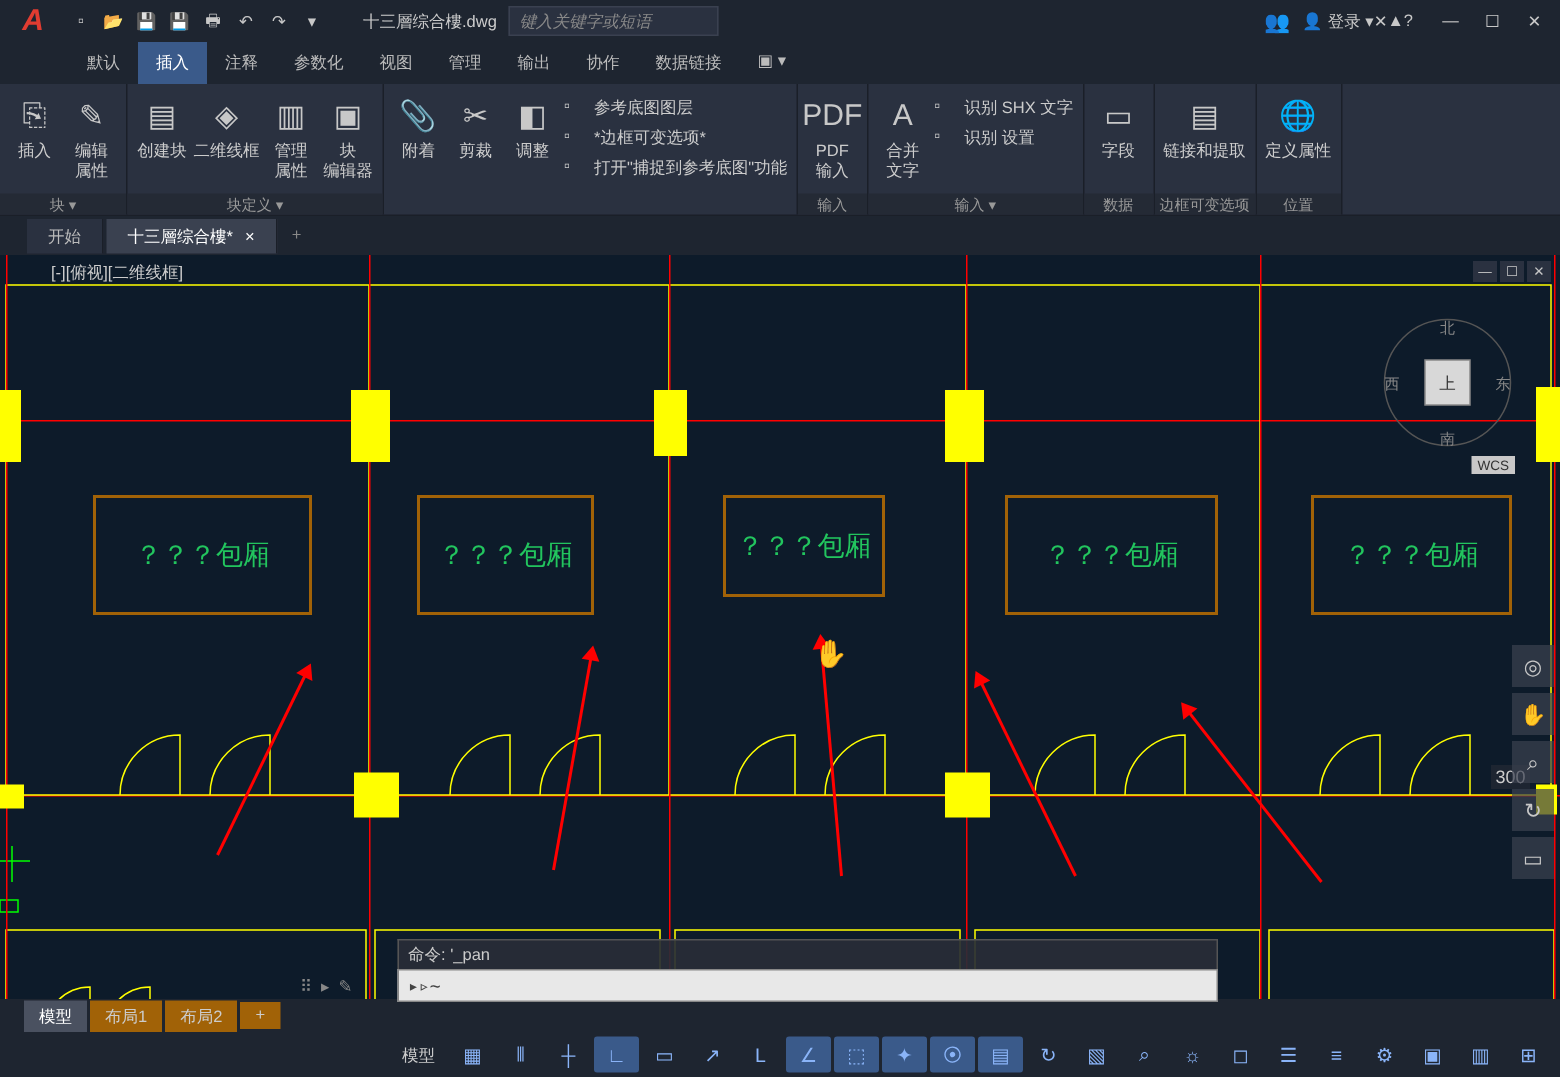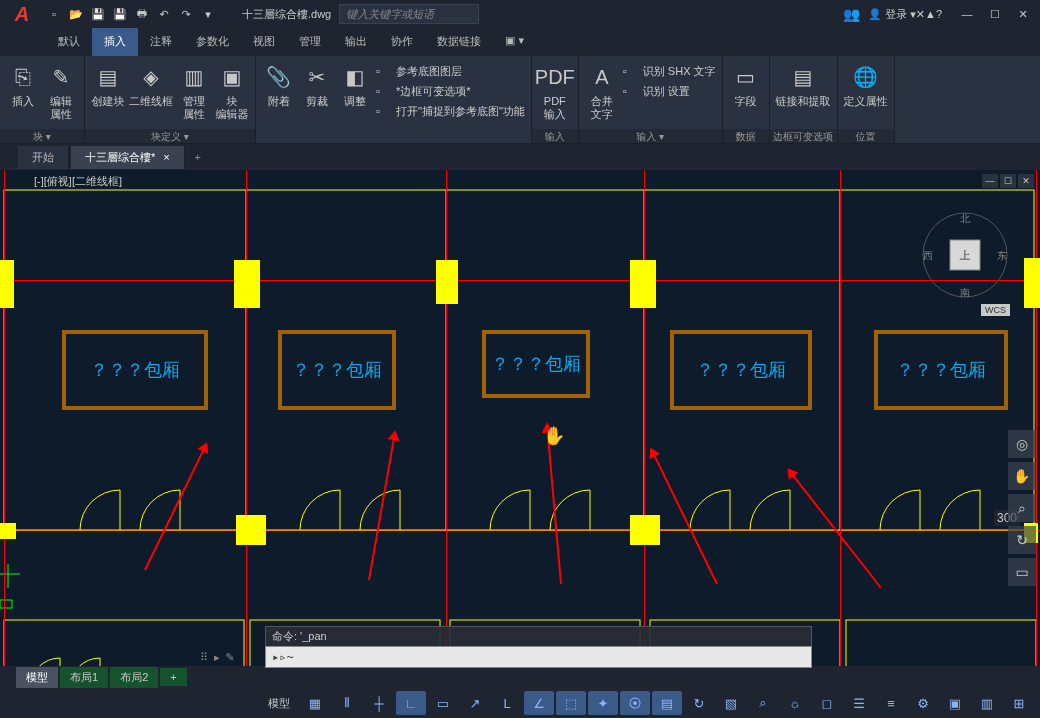--- a/index.html
+++ b/index.html
@@ -34,39 +34,39 @@
 .doc-tab .close { margin-left: 8px; }
 .new-tab { width: 22px; text-align: center; color: #888; cursor:pointer; }
 
 .canvas-area { position: absolute; top: 170px; left: 0; right: 0; bottom: 30px; background: #0d1b2a; overflow: hidden; }
 .viewport-label { position: absolute; top: 4px; left: 6px; color: #ccc; font-size: 11px; z-index: 5; margin-left: 28px; }
 .vp-controls { position: absolute; top: 4px; right: 6px; display:flex; gap:2px; z-index:5;}
 .vp-controls span { width:16px; height:14px; background:#2a3140; display:flex; align-items:center; justify-content:center; cursor:pointer; font-size:9px;}
 
 
 .drawing { position: absolute; inset: 0; }
-.room-box { position: absolute; border: 4px solid #a16207; color: #0ea5e9; display: flex; align-items: center; justify-content: center; font-size: 18px; font-family: "KaiTi", serif; }
+.room-box { position: absolute; border: 2px solid #a16207; color: #22c55e; display: flex; align-items: center; justify-content: center; font-size: 18px; font-family: "KaiTi", serif; }
 .yellow-pad { position: absolute; background: #ffff00; }
 .red-line-v { position: absolute; width: 1px; background: #ff0000; }
 .red-line-h { position: absolute; height: 1px; background: #ff0000; }
 .arrow { position: absolute; width: 2px; background: #ff0000; transform-origin: bottom center; }
 .arrow::before { content:''; position:absolute; top:-8px; left:-5px; border: 6px solid transparent; border-bottom: 10px solid #ff0000; }
 
 .viewcube { position: absolute; top: 40px; right: 30px; width: 90px; height: 90px; z-index: 10; }
 .nav-bar { position: absolute; top: 260px; right: 4px; width: 28px; z-index: 10; display:flex; flex-direction:column; gap:4px;}
 .nav-bar div { width: 28px; height: 28px; background: rgba(60,65,80,0.7); display:flex; align-items:center; justify-content:center; font-size:14px; }
 
 .command-line { position: absolute; bottom: 50px; left: 265px; right: 228px; z-index: 20; }
 .cmd-history { background: rgba(40,45,55,0.92); padding: 2px 6px; font-size: 11px; color: #ccc; border: 1px solid #555; border-bottom:none;}
 .cmd-input { background: #e8e8e8; height: 22px; display: flex; align-items: center; border: 1px solid #888; }
 .cmd-input .prompt { padding: 0 6px; color: #444; font-family: monospace; font-size: 12px; }
 .cmd-input input { flex:1; border:none; background:transparent; font-family:monospace; font-size:12px; outline:none; }
 
 .layout-tabs { position:absolute; bottom: 30px; left:0; right:0; height:22px; background:#1e2530; display:flex; align-items:center; padding-left:16px; gap:2px;}
-.layout-tab { padding: 3px 10px; background:#14532d; color:#ccc; font-size:11px; cursor:pointer;}
+.layout-tab { padding: 3px 10px; background:#a16207; color:#ccc; font-size:11px; cursor:pointer;}
 .layout-tab.active { background:#4a5160; color:#fff;}
 
 .status-bar { position: absolute; bottom: 0; left: 0; right: 0; height: 30px; background: #1e2530; display: flex; align-items: center; justify-content: flex-end; padding: 0 6px; gap: 2px; }
 .status-item { width: 30px; height: 24px; display: flex; align-items: center; justify-content: center; color: #8ab4f8; cursor: pointer; font-size: 13px; border-radius: 2px; }
 .status-item.on { background: #3a5a8a; }
 .status-label { padding: 0 8px; color: #ccc; cursor:pointer;}
 
 svg { display: block; }
 </style>
 </head>

